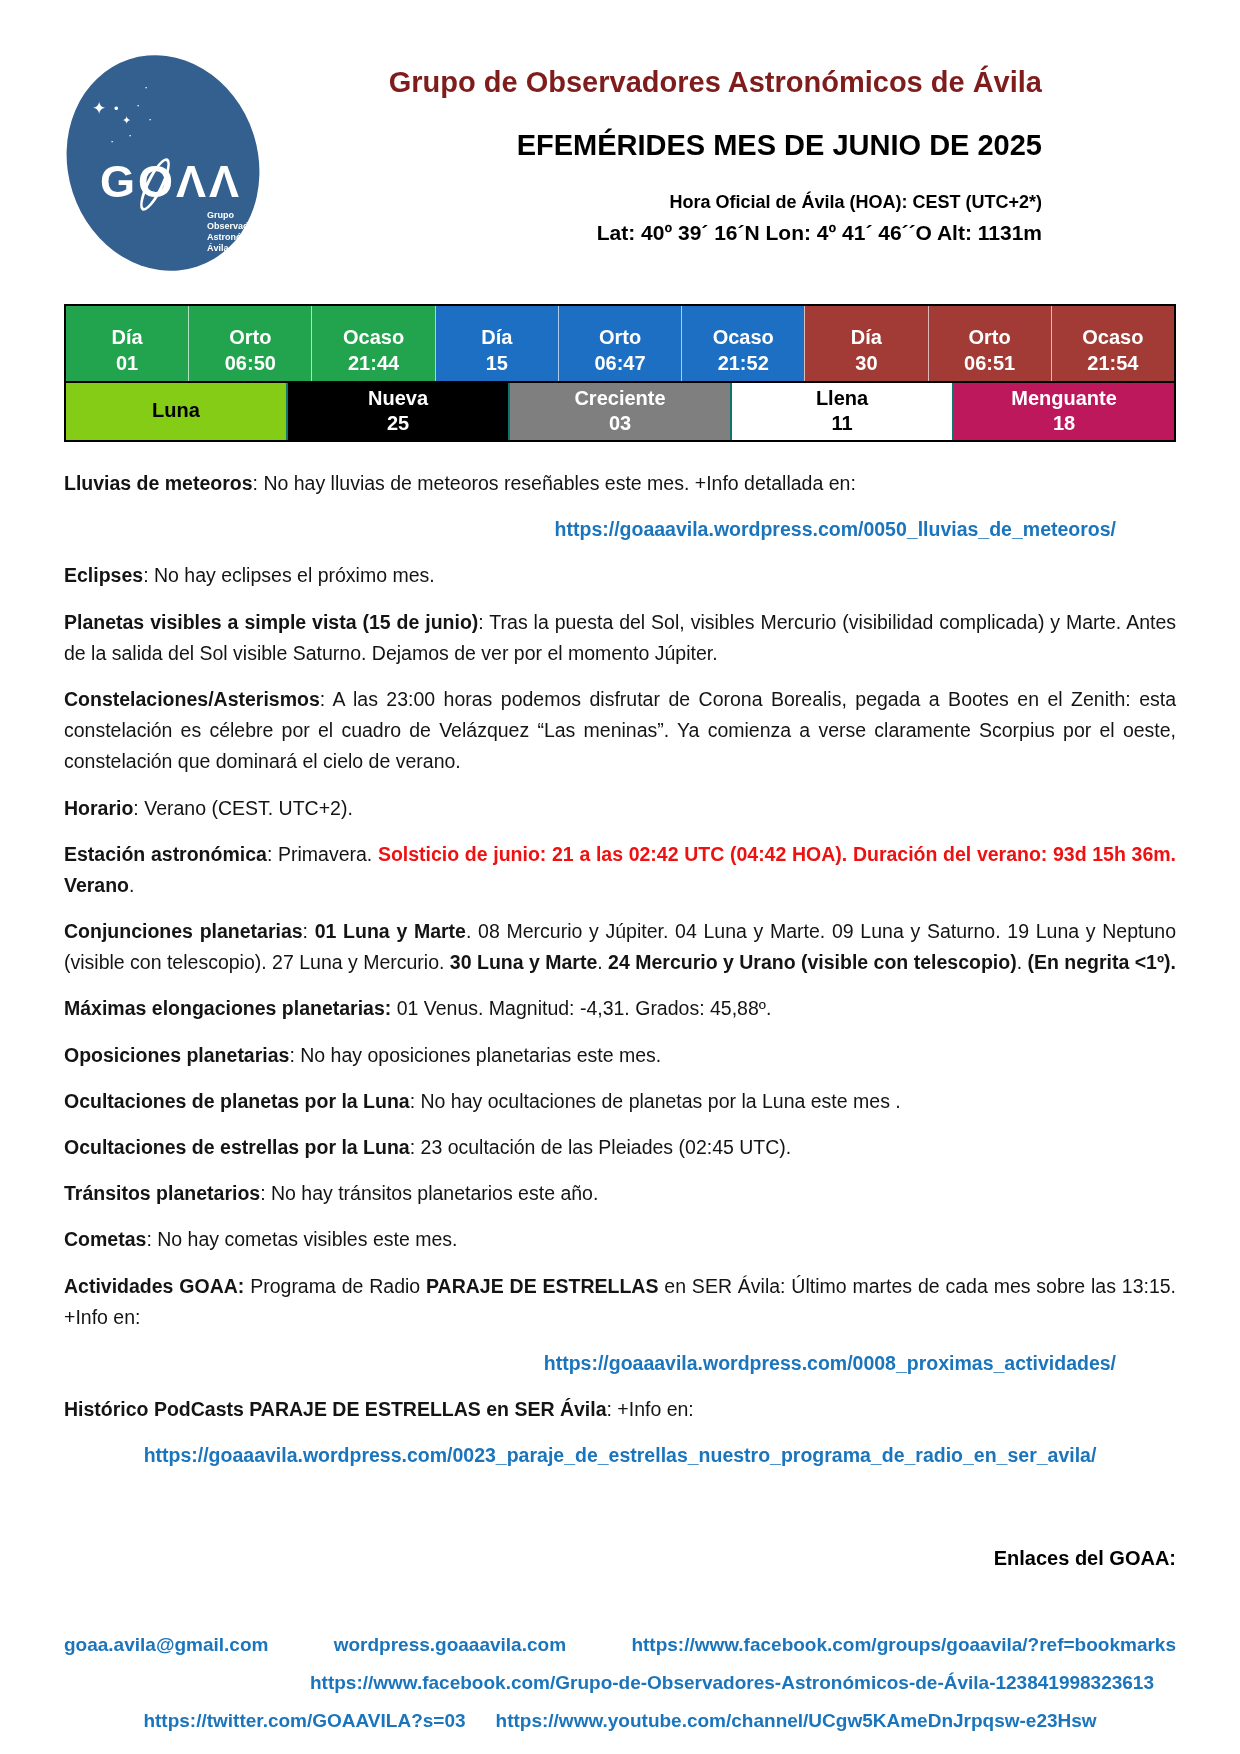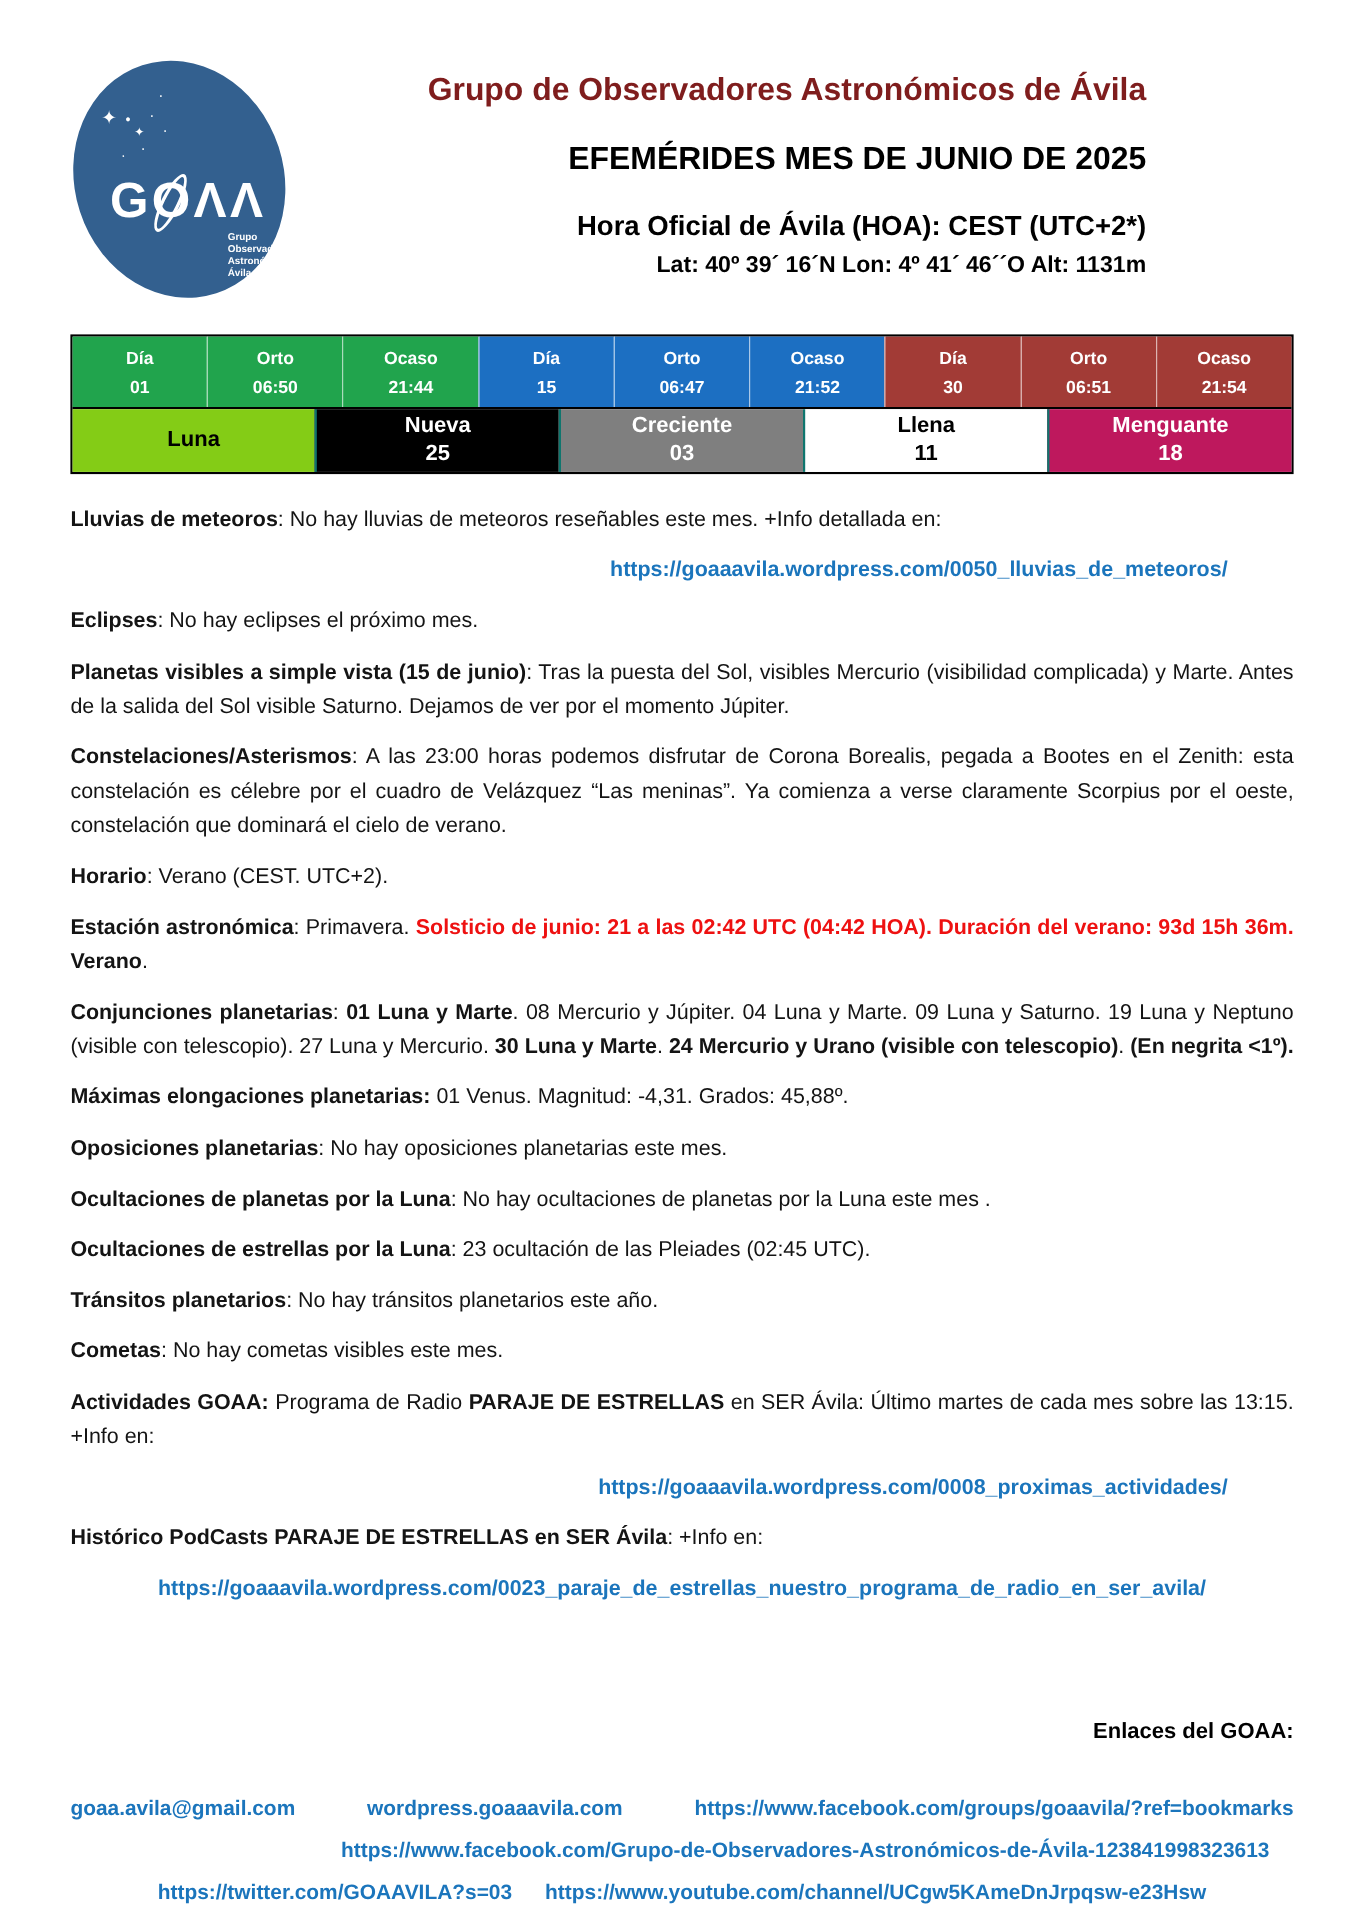--- a/index.html
+++ b/index.html
@@ -36,28 +36,28 @@
     background:transparent;
   }
   .logo-tagline {
     position:absolute; left:143px; top:156px; color:#fff;
     font-size:9px; line-height:11px; font-weight:bold; text-align:left;
   }
   .logo-tagline span { display:block; }
   .header-text { flex:1; text-align:right; padding-right:134px; }
   .page-title  { font-size:29px; font-weight:bold; color:#7f1d1d; margin-top:12px; white-space:nowrap; }
   .page-subtitle { font-size:29px; font-weight:bold; color:#000; margin-top:30px; }
-  .tz-note   { font-size:25px; font-weight:bold; color:#000; margin-top:30px; }
+  .tz-note   { font-size:18px; font-weight:bold; color:#000; margin-top:30px; }
   .coords    { font-size:21px; font-weight:bold; color:#000; margin-top:8px; }
 
   
   .ephem-table { margin-top:18px; border:2px solid #000; }
   .sun-row { display:flex; }
   .sun-cell { flex:1; text-align:center; color:#fff; font-weight:bold;
-              font-size:16px; padding:7px 0 5px; }
+              font-size:20px; padding:18px 0 5px; }
   .sun-cell + .sun-cell { border-left:1px solid rgba(255,255,255,.65); }
   .sun-cell .lbl { display:block; line-height:27px; }
   .sun-cell .val { display:block; line-height:25px; }
   .moon-row { display:flex; border-top:2px solid #000; }
   .moon-cell { flex:1; text-align:center; font-weight:bold; font-size:20px;
                padding:2px 0 4px; }
   .moon-cell + .moon-cell { border-left:2px solid #0f766e; }
   .moon-title { display:flex; align-items:center; justify-content:center;
                 background:#84cc16; color:#000; }
   .moon-cell .lbl { display:block; line-height:26px; }
@@ -66,21 +66,21 @@
   
   .sections { margin-top:26px; }
   .sections p { font-size:19.5px; line-height:1.6; margin:0 0 15px; text-align:justify; }
   .sections p.link-line { text-align:right; padding-right:60px; margin:1px 0 15px; }
   .sections p.link-line.center { text-align:center; padding-right:0; }
   .sections a.doc-link { color:#1B75BC; font-weight:bold; text-decoration:none; }
 
   
   .footer { position:absolute; left:64px; right:64px; bottom:14px; }
   .enlaces-label { text-align:right; font-size:20px; font-weight:bold; color:#000;
-                   }
+                   margin-bottom:16px; }
   .f-line { font-size:19px; font-weight:bold; color:#1B75BC; line-height:38px; }
   .f-line a { color:#1B75BC; text-decoration:none;margin-top:40px; }
   .f-line.spread { display:flex; justify-content:space-between; }
   .f-line.right  { text-align:right; padding-right:22px; }
   .f-line.center { text-align:center; }
   .f-line.center a { margin:0 15px; }
 </style>
 </head>
 <body>
 

